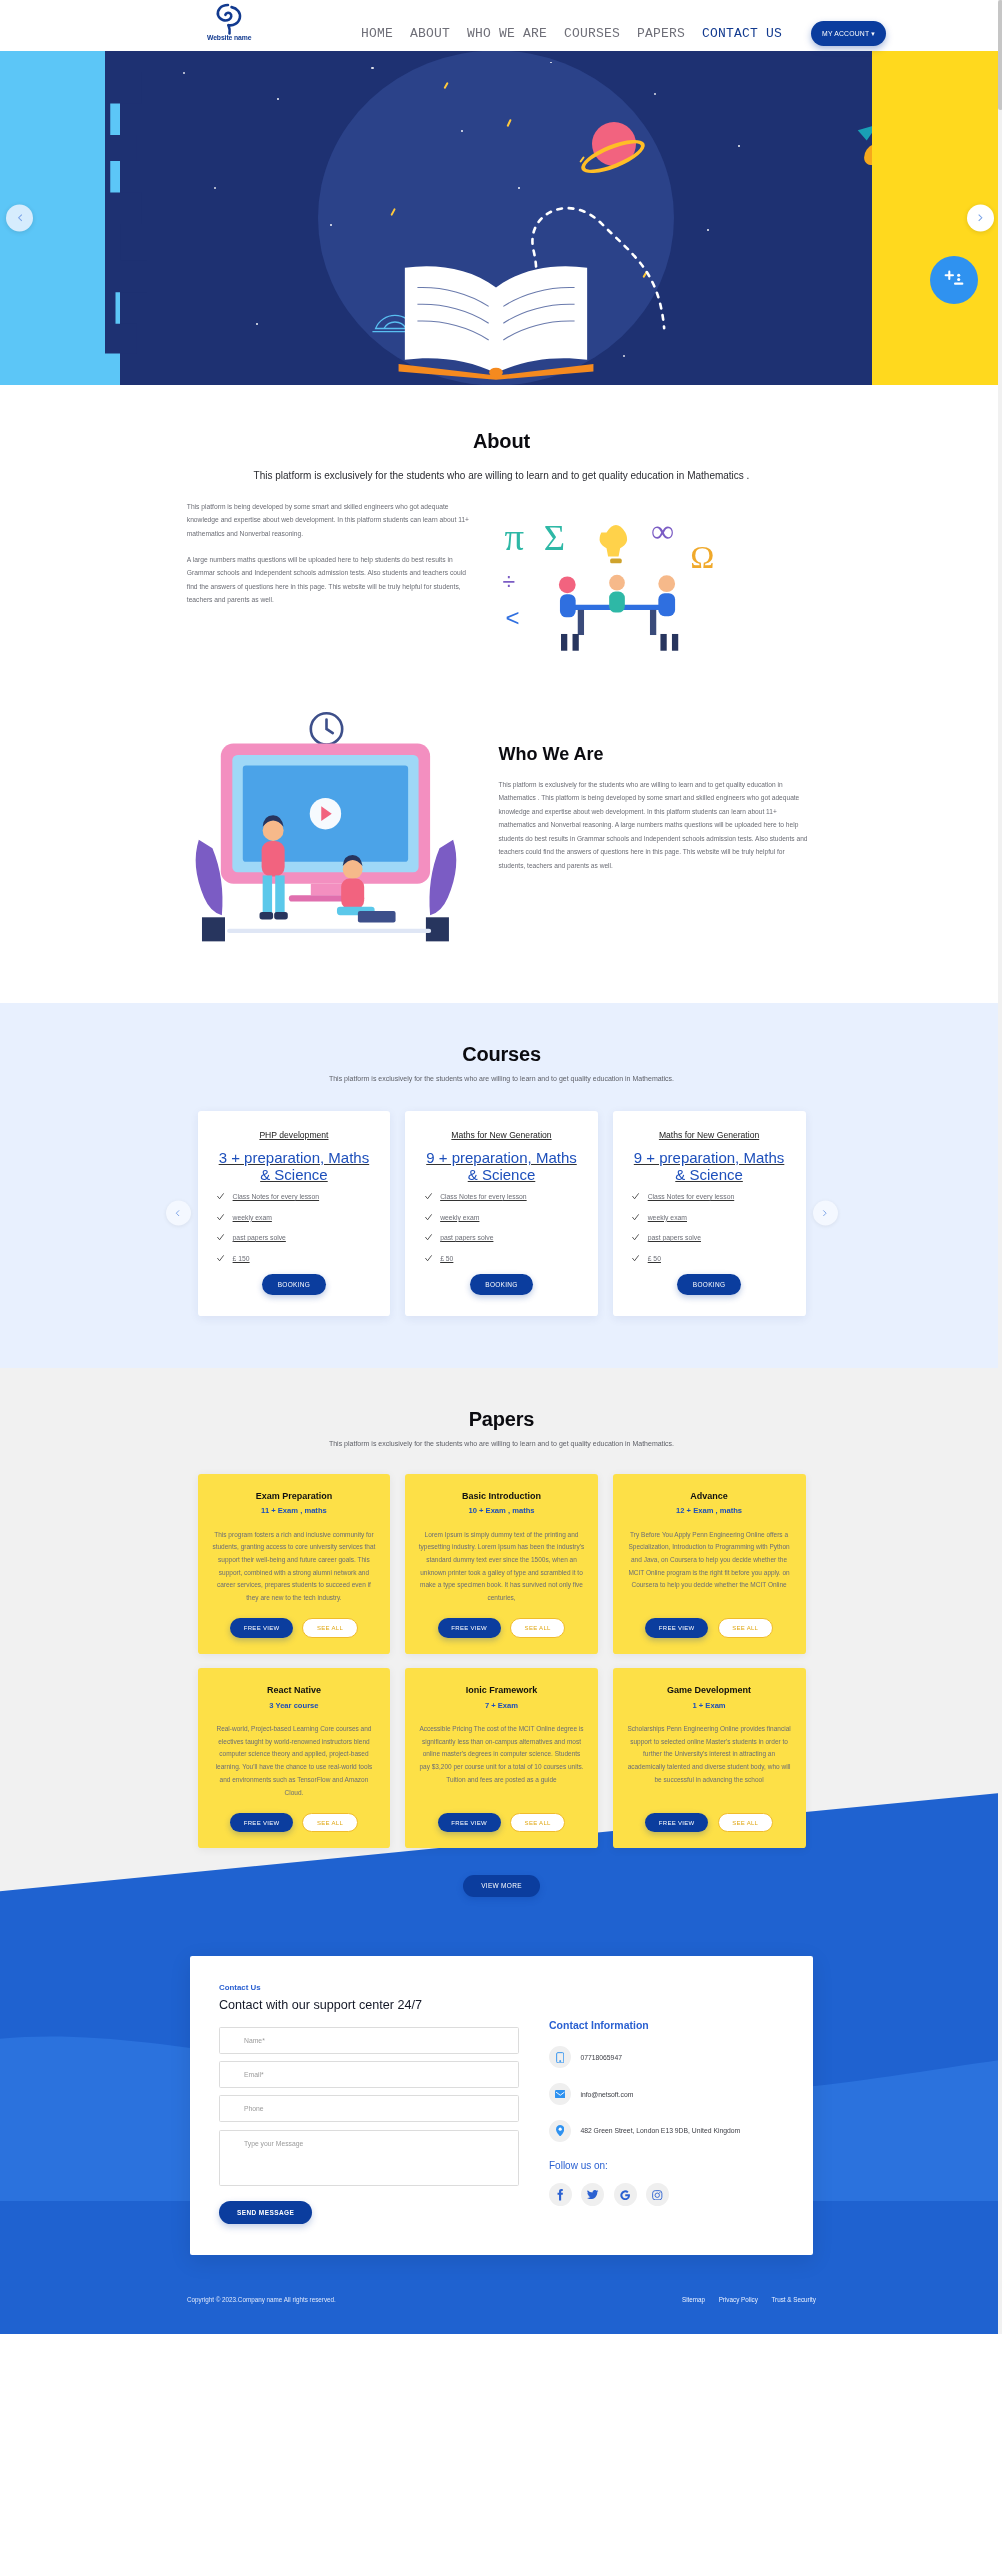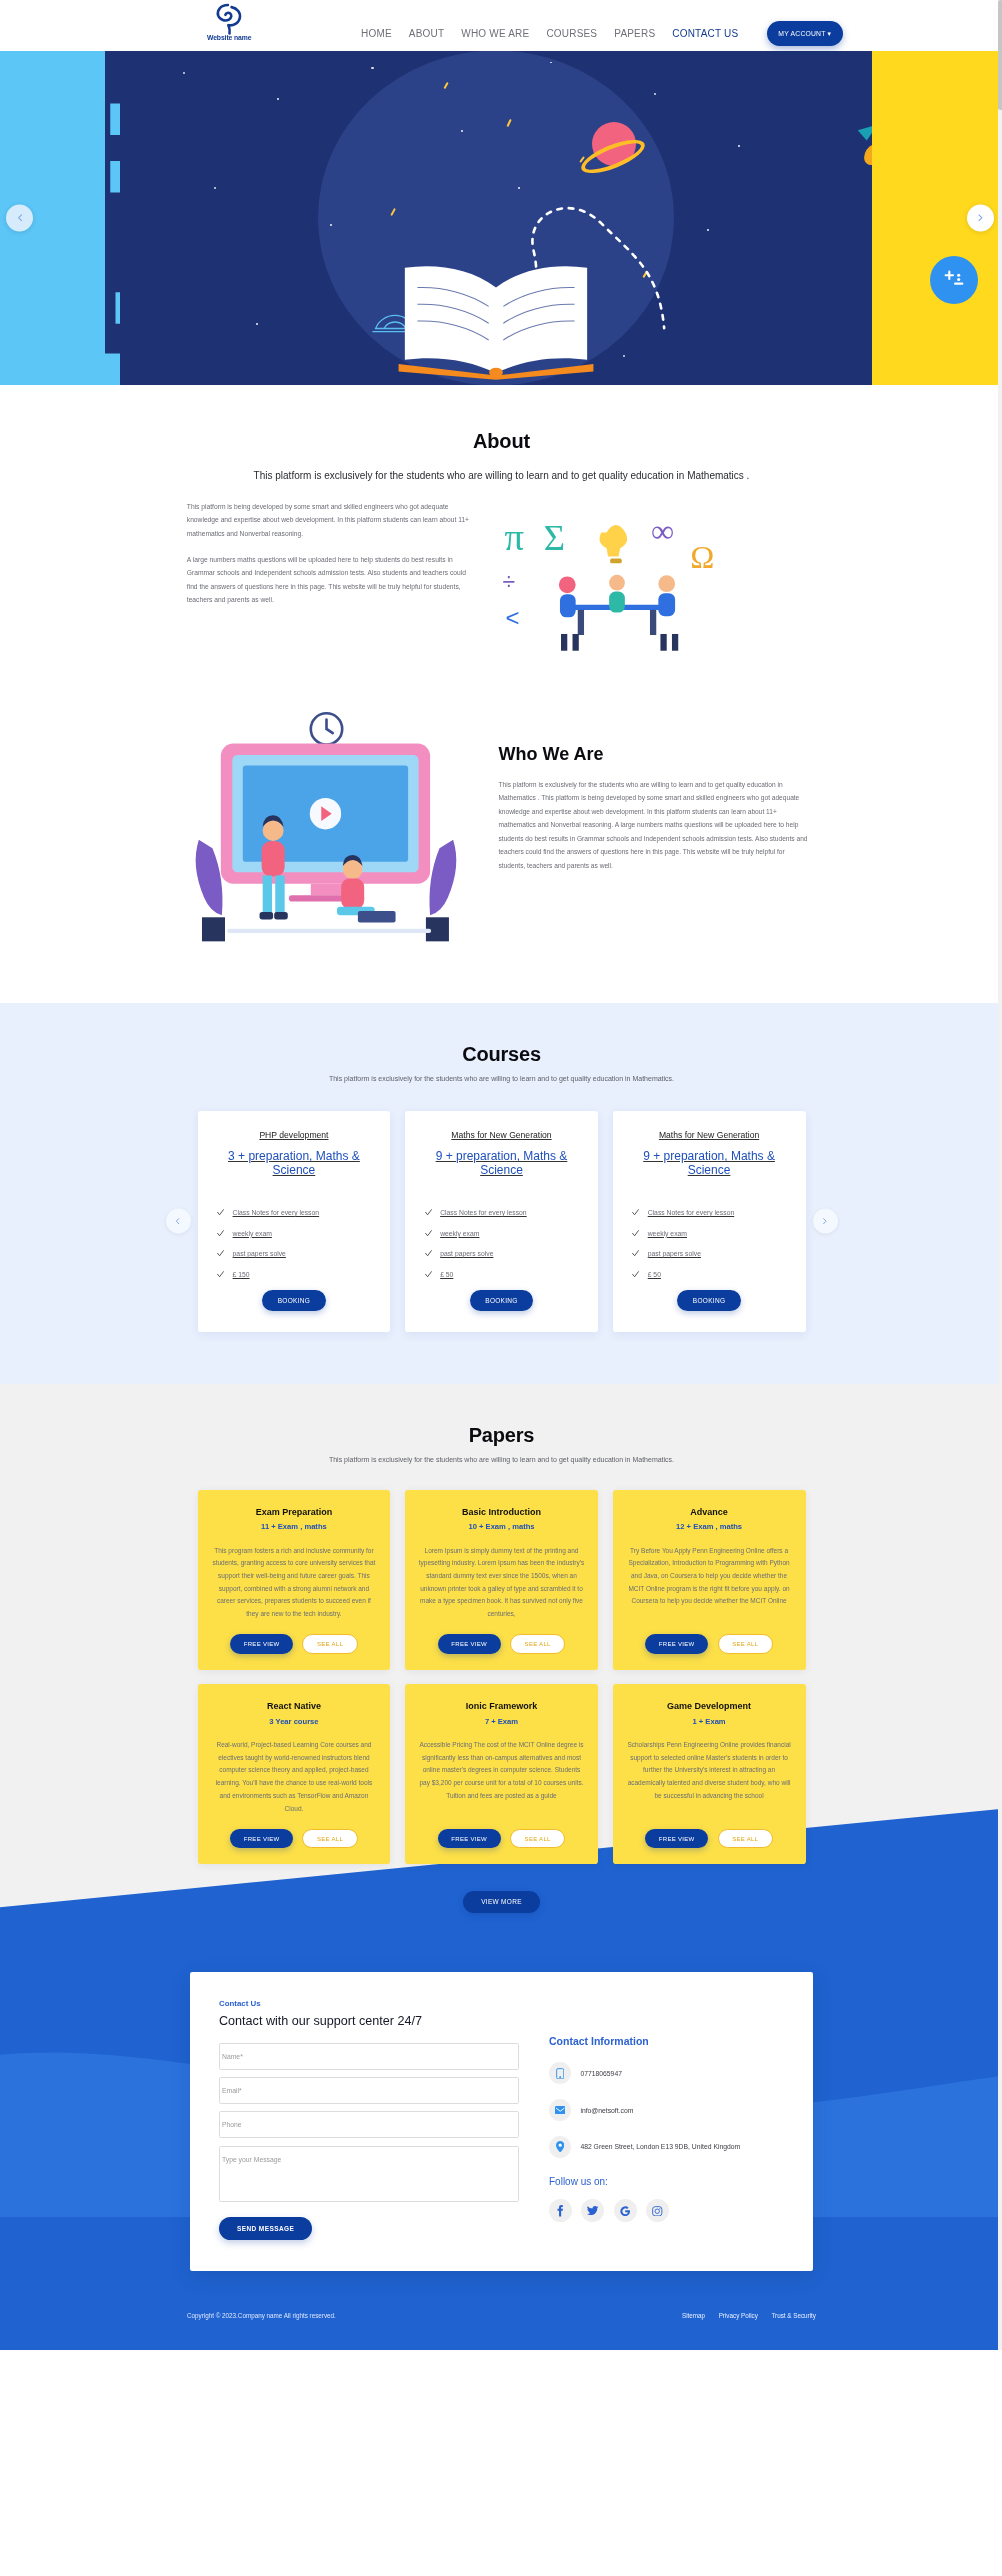--- a/index.html
+++ b/index.html
@@ -39,25 +39,26 @@
   }
   .nav {
     position: absolute;
     left: 361px;
     top: 21px;
     display: flex;
     align-items: center;
     gap: 17px;
   }
   .nav a {
-    font-size: 10px;
+    font-size: 13px;
     color: #6f6f78;
     text-decoration: none;
     letter-spacing: 0.2px;
     white-space: nowrap;
+    font-family: Liberation Mono, monospace;
   }
   .nav a.active { color: #123a8f; }
   .account-btn {
     background: #0b3d9e;
     color: #fff;
     border: none;
     border-radius: 13.6px;
     padding: 0 11.5px;
     height: 25px;
     font-size: 6.8px;
@@ -184,21 +185,21 @@
     display: flex; justify-content: space-between; gap: 14.7px;
     position: relative;
   }
   .course-card {
     flex: 1; background: #fff; border-radius: 3.1px;
     padding: 19px 15.7px 21px; text-align: center;
     box-shadow: 0 2.1px 9.4px rgba(30,49,114,.07);
     text-decoration: underline;
   }
   .course-title { font-size: 8.6px; color: #222; margin-bottom: 9.4px; }
-  .course-sub { font-size: 12px; color: #1d4fbb; margin-bottom: 31px; font-weight: 400; }
+  .course-sub { font-size: 15px; color: #1d4fbb; margin-bottom: 9px; font-weight: 400; }
   .course-feat {
     display: flex; align-items: center; gap: 7.3px;
     font-size: 6.8px; color: #6b6d75; margin-bottom: 11.5px; padding-left: 3.1px;
   }
   .tick { width: 9px; height: 9px; flex: none; }
   .btn-pill {
     display: inline-block; border: none; cursor: pointer;
     background: #0b3d9e; color: #fff; border-radius: 12.6px;
     font-size: 6.5px; letter-spacing: 0.3px; padding: 6.8px 15.7px;
     box-shadow: 0 2.6px 6.3px rgba(11,61,158,.28);
@@ -252,21 +253,21 @@
     border-radius: 2.1px; padding: 27px 29px 31px;
     display: flex; gap: 30px;
     box-shadow: 0 5.2px 21px rgba(0,0,0,.10);
     top: -41px;
   }
   .contact-left { width: 314px; }
   .contact-eyebrow { font-size: 7.9px; font-weight: bold; color: #2b61d1; margin-bottom: 6.3px; }
   .contact-head { font-size: 12.6px; font-weight: normal; color: #141827; margin-bottom: 14.7px; }
   .field {
     width: 100%; border: 0.5px solid #dcdcdc; border-radius: 1.6px;
-    padding: 9px 2px; font-size: 6.8px; color: #444;
+    padding: 9px 24px; font-size: 6.8px; color: #444;
     margin-bottom: 7.3px; font-family: "Liberation Sans", sans-serif;
     background: #fff;
   }
   .field::placeholder { color: #9b9b9b; }
   textarea.field { height: 56px; resize: none; }
   .send-btn {
     background: #0b3d9e; color: #fff; border: none; border-radius: 12.6px;
     padding: 7.9px 18px; font-size: 6.5px; letter-spacing: 0.4px; font-weight: bold;
     cursor: pointer; margin-top: 6.3px; box-shadow: 0 3.1px 7.3px rgba(11,61,158,.25);
     font-family: "Liberation Sans", sans-serif;

